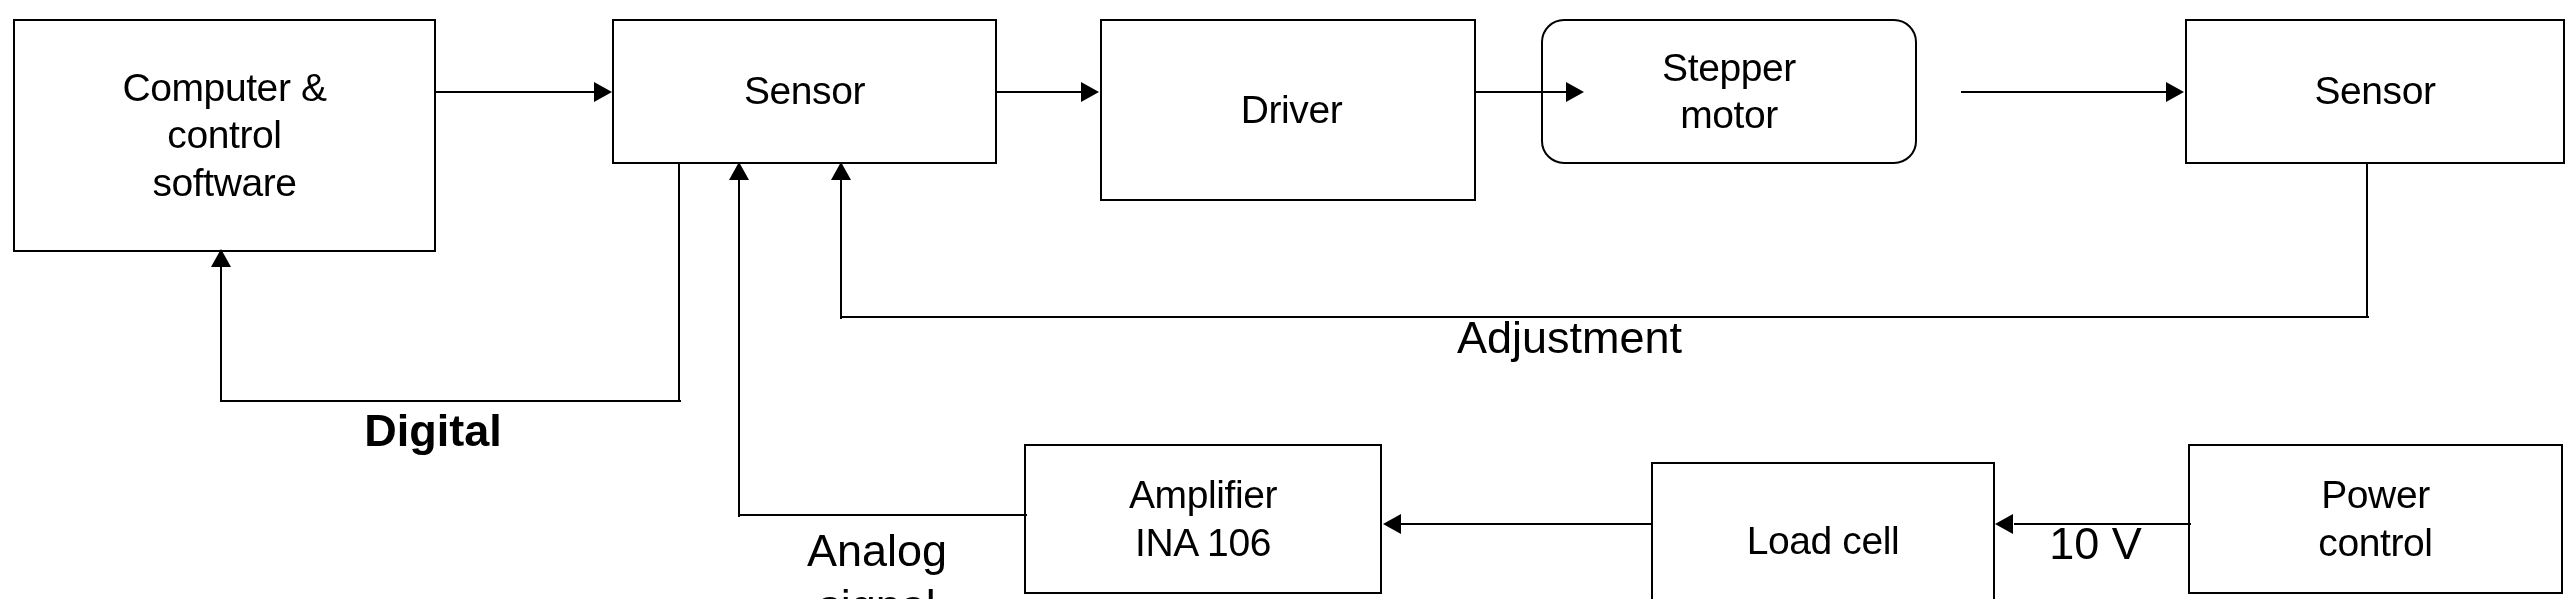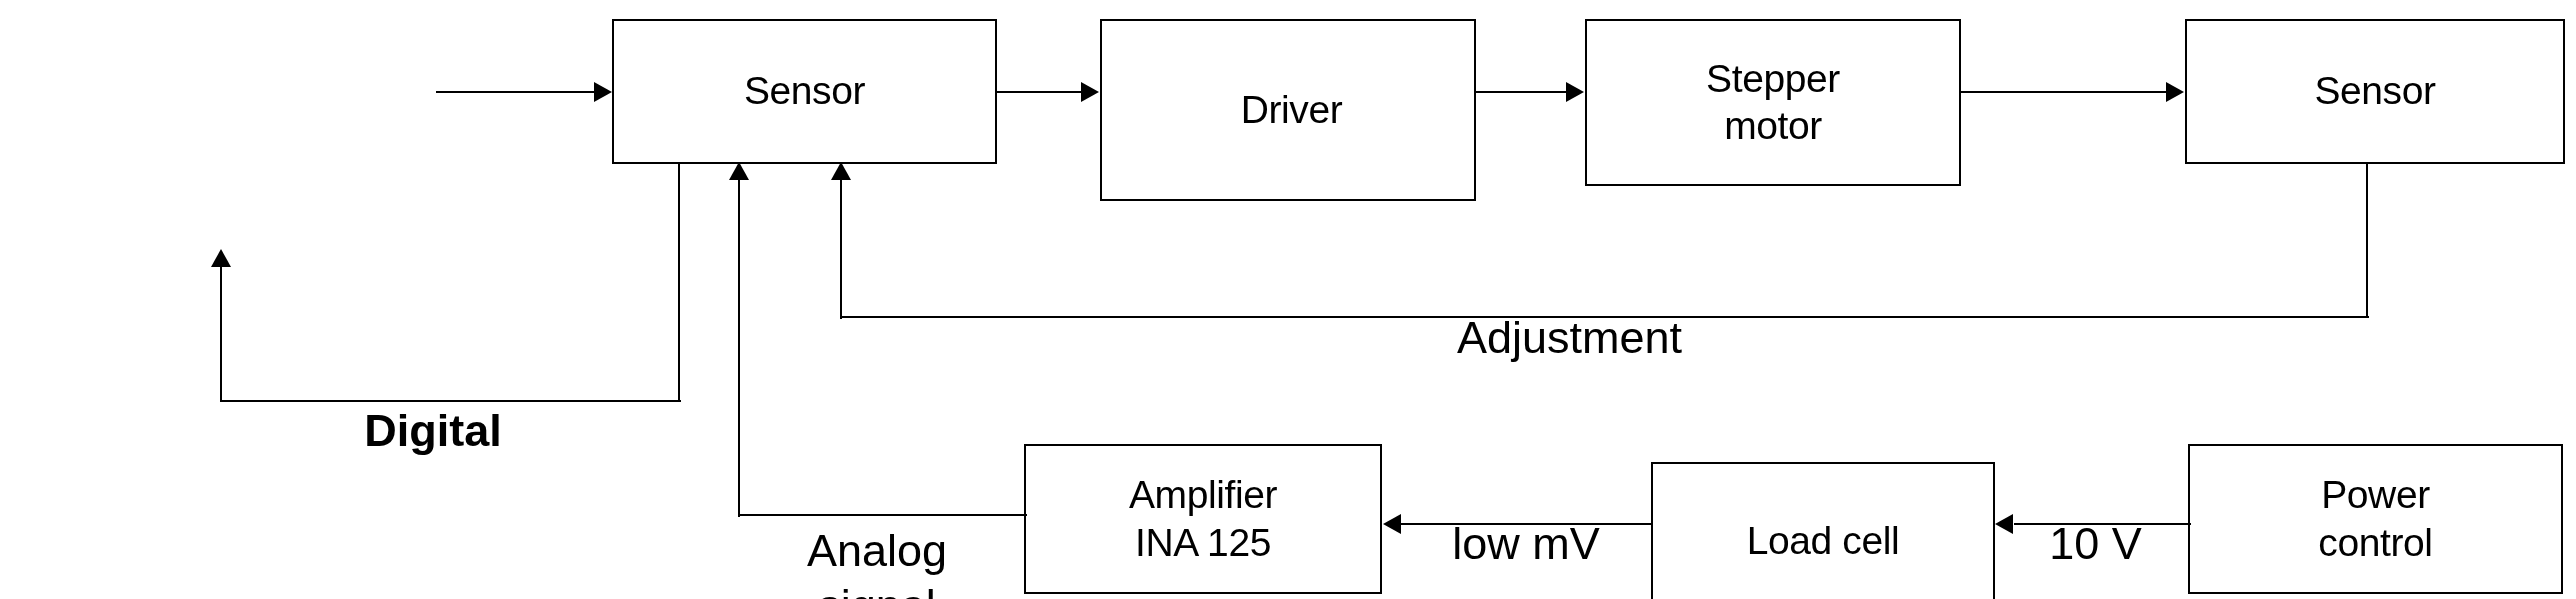--- a/index.html
+++ b/index.html
@@ -68,41 +68,46 @@
     border-left: 10px solid transparent;
     border-right: 10px solid transparent;
     border-bottom: 18.6px solid #000000;
   }
 </style>
 </head>
 <body>
 
 <div id="canvas">
 
+  <div class="node" style="left:13px; top:18.6px; width:423px; height:233px;">
+    <span>Computer &amp;
+control
+software</span>
+  </div>
 
   <div class="node" style="left:612px; top:18.6px; width:385px; height:145px;">
     <span>Sensor</span>
   </div>
 
   <div class="node" style="left:1100px; top:18.6px; width:376px; height:182px;padding-left:7px;">
     <span>Driver</span>
   </div>
 
-  <div class="node" style="left:1585px; top:18.6px; width:376px; height:167px;">
+  <div class="node" style="left:1541px; top:18.6px; width:376px; height:145px;border-radius:23px;">
     <span>Stepper
 motor</span>
   </div>
 
   <div class="node" style="left:2185px; top:18.6px; width:380px; height:145px;">
     <span>Sensor</span>
   </div>
 
   <div class="node" style="left:1024px; top:444px; width:358px; height:150px;">
     <span>Amplifier
-INA 125</span>
+INA 106</span>
   </div>
 
   <div class="node" style="left:1651px; top:462px; width:344px; height:157px;">
     <span>Load cell</span>
   </div>
 
   <div class="node" style="left:2188px; top:444px; width:375px; height:150px;">
     <span>Power
 control</span>
   </div>
@@ -138,23 +143,20 @@
   <div class="vline" style="left:738px; top:179px; height:338px;"></div>
   <div class="hline" style="left:738px; top:514px; width:289px;"></div>
   <div class="arrow arrow-up" style="left:729px; top:162px;"></div>
   <div class="edge-label" style="left:759px; top:469px; width:236px;">
     <span>Analog
 signal</span>
   </div>
 
   <div class="hline" style="left:1401px; top:523px; width:251px;"></div>
   <div class="arrow arrow-left" style="left:1383px; top:514px;"></div>
-  <div class="edge-label" style="left:1404px; top:462px; width:244px;">
-    <span>low mV</span>
-  </div>
 
   <div class="hline" style="left:2014px; top:523px; width:177px;"></div>
   <div class="arrow arrow-left" style="left:1995px; top:514px;"></div>
   <div class="edge-label" style="left:1999px; top:462px; width:193px;">
     <span>10 V</span>
   </div>
 
 </div>
 
 

